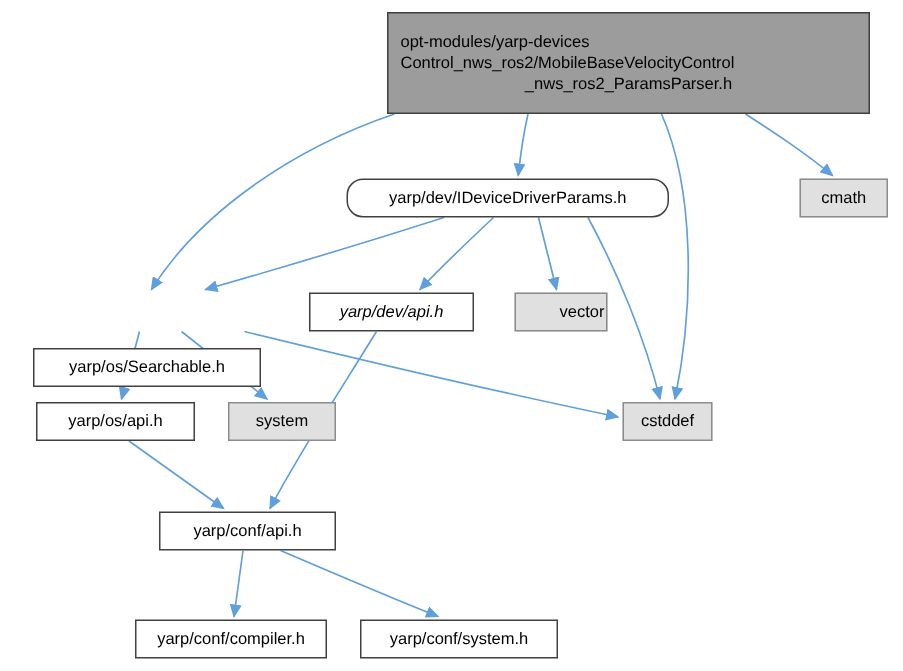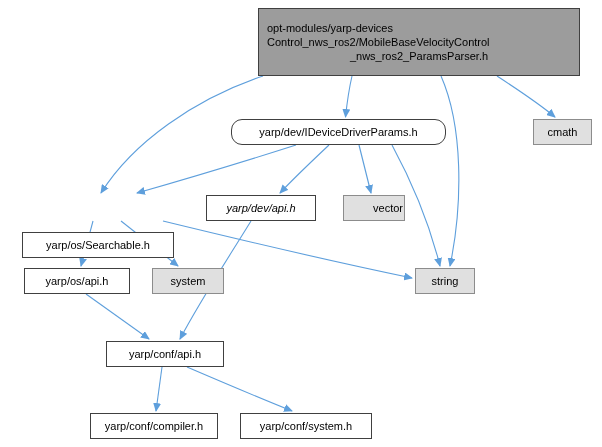--- a/index.html
+++ b/index.html
@@ -67,21 +67,21 @@
   <div class="node header" style="left:22px; top:195px; width:152px; height:26px;margin-top:37px;" data-interactable="true">yarp/os/Searchable.h</div>
 
   <div class="node header" style="left:206px; top:195px; width:110px; height:26px;font-style:italic;" data-interactable="true">yarp/dev/api.h</div>
 
   <div class="node system" style="left:343px; top:195px; width:62px; height:26px;padding-left:32px;" data-interactable="false">vector</div>
 
   <div class="node header" style="left:24px; top:268px; width:106px; height:26px;" data-interactable="true">yarp/os/api.h</div>
 
   <div class="node system" style="left:152px; top:268px; width:72px; height:26px;" data-interactable="false">system</div>
 
-  <div class="node system" style="left:415px; top:268px; width:60px; height:26px;" data-interactable="false">string</div>
+  <div class="node system" style="left:415px; top:268px; width:60px; height:26px;" data-interactable="false">cstddef</div>
 
   <div class="node header" style="left:106px; top:341px; width:118px; height:26px;" data-interactable="true">yarp/conf/api.h</div>
 
   <div class="node header" style="left:90px; top:413px; width:128px; height:26px;" data-interactable="true">yarp/conf/compiler.h</div>
 
   <div class="node header" style="left:240px; top:413px; width:132px; height:26px;text-align:right;" data-interactable="true">yarp/conf/system.h</div>
 
 </div>
 
 </body></html>

